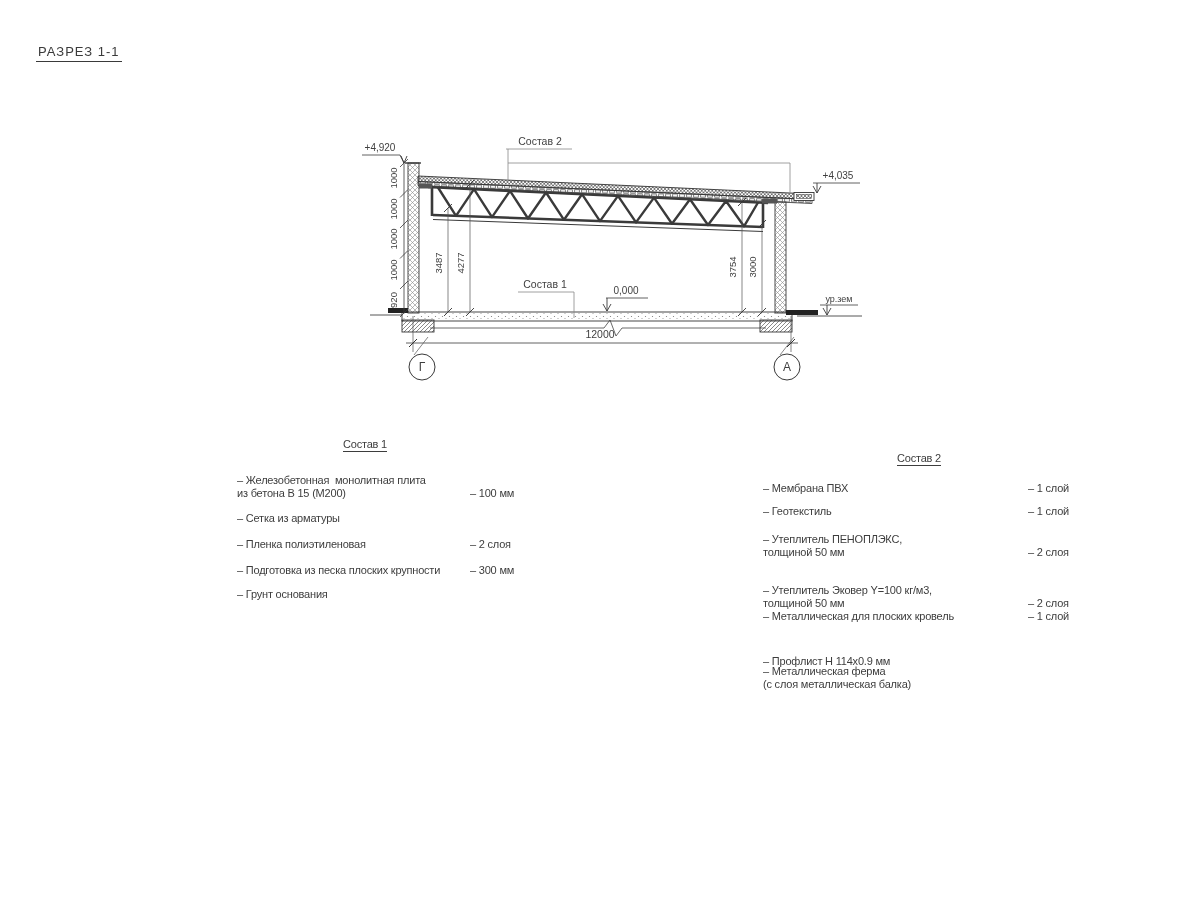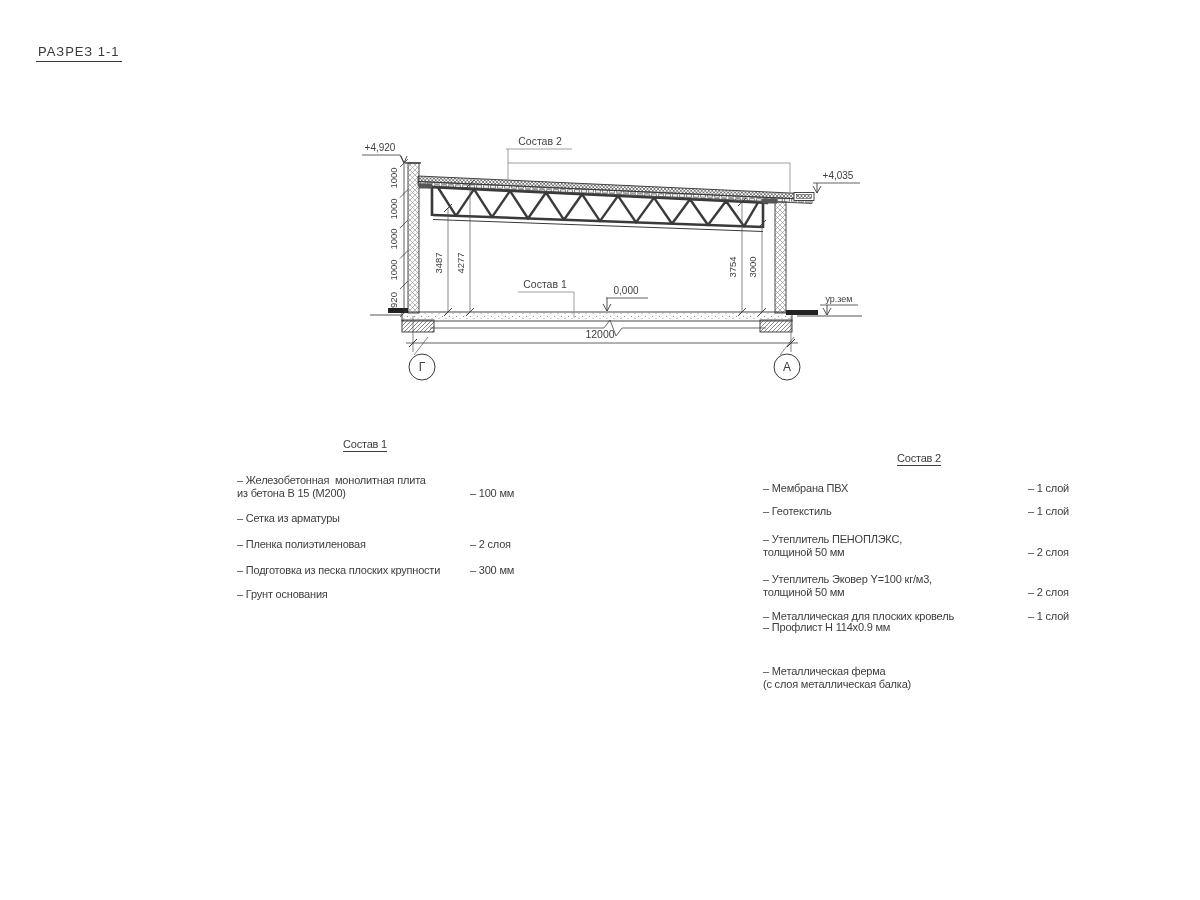--- a/index.html
+++ b/index.html
@@ -204,29 +204,29 @@
     <div class="val">– 1 слой</div>
   </div>
   <div class="li" style="top:58px">
     <div class="lbl"><span>– Геотекстиль</span></div>
     <div class="val">– 1 слой</div>
   </div>
   <div class="li" style="top:86px">
     <div class="lbl"><span>– Утеплитель ПЕНОПЛЭКС,</span><br><span>толщиной 50 мм</span></div>
     <div class="val">– 2 слоя</div>
   </div>
-  <div class="li" style="top:126px">
+  <div class="li" style="top:137px">
     <div class="lbl"><span>– Утеплитель Эковер Y=100 кг/м3,</span><br><span>толщиной 50 мм</span></div>
     <div class="val">– 2 слоя</div>
   </div>
   <div class="li" style="top:163px">
     <div class="lbl"><span>– Металлическая для плоских кровель</span></div>
     <div class="val">– 1 слой</div>
   </div>
-  <div class="li" style="top:174px">
+  <div class="li" style="top:208px">
     <div class="lbl"><span>– Профлист Н 114х0.9 мм</span></div>
     <div class="val"></div>
   </div>
   <div class="li" style="top:218px">
     <div class="lbl"><span>– Металлическая ферма</span><br><span>(с слоя металлическая балка)</span></div>
     <div class="val"></div>
   </div>
 </div>
 
 </body></html>

